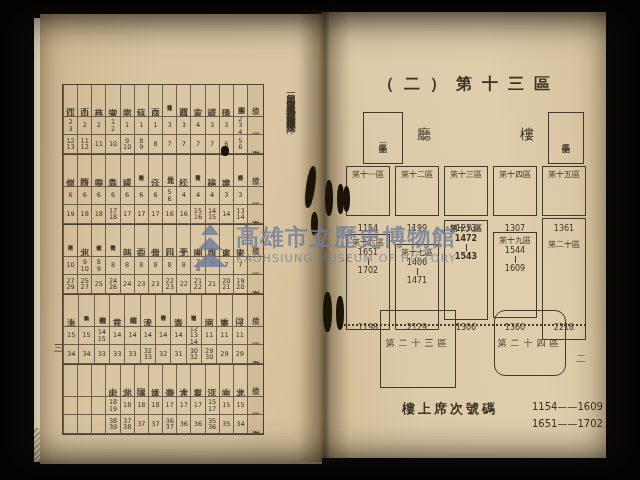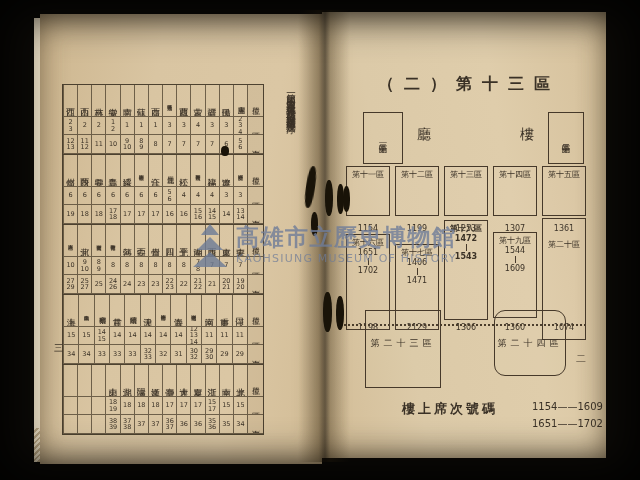--- a/index.html
+++ b/index.html
@@ -372,21 +372,21 @@
         <div class="sbox">
           <div class="sname">第十四區</div>
           <div class="snum">1307</div>
           <div class="sbar"></div>
           <div class="snum">1360</div>
         </div>
         <div class="sbox">
           <div class="sname">第十五區</div>
           <div class="snum">1361</div>
           <div class="sbar"></div>
-          <div class="snum">1074</div>
+          <div class="snum">2218</div>
         </div>
       </div>
     <div class="row2">
         <div class="sbox">
           <div class="sname">第十六區</div>
           <div class="snum">1651</div>
           <div class="sbar"></div>
           <div class="snum">1702</div>
         </div>
         <div class="sbox">
@@ -407,21 +407,21 @@
           <div class="sbar"></div>
           <div class="snum">1609</div>
         </div>
         <div class="sbox empty">
           <div class="sname">第二十區</div>
         </div>
       </div>
 
     <div class="dotline"></div>
 
-    <div class="bbox" style="left:43px;top:298px;width:74px;height:76px;">
+    <div class="bbox" style="left:58px;top:298px;width:74px;height:76px;">
       <div class="blabel">第二十三區</div>
     </div>
     <div class="bbox" style="left:172px;top:298px;width:70px;height:64px;border-radius:11px;">
       <div class="blabel">第二十四區</div>
     </div>
 
     <div class="rp-footer">樓上席次號碼</div>
     <div class="rp-ranges">1154——1609
 1651——1702</div>
     <div class="rp-pagenum">二</div>

